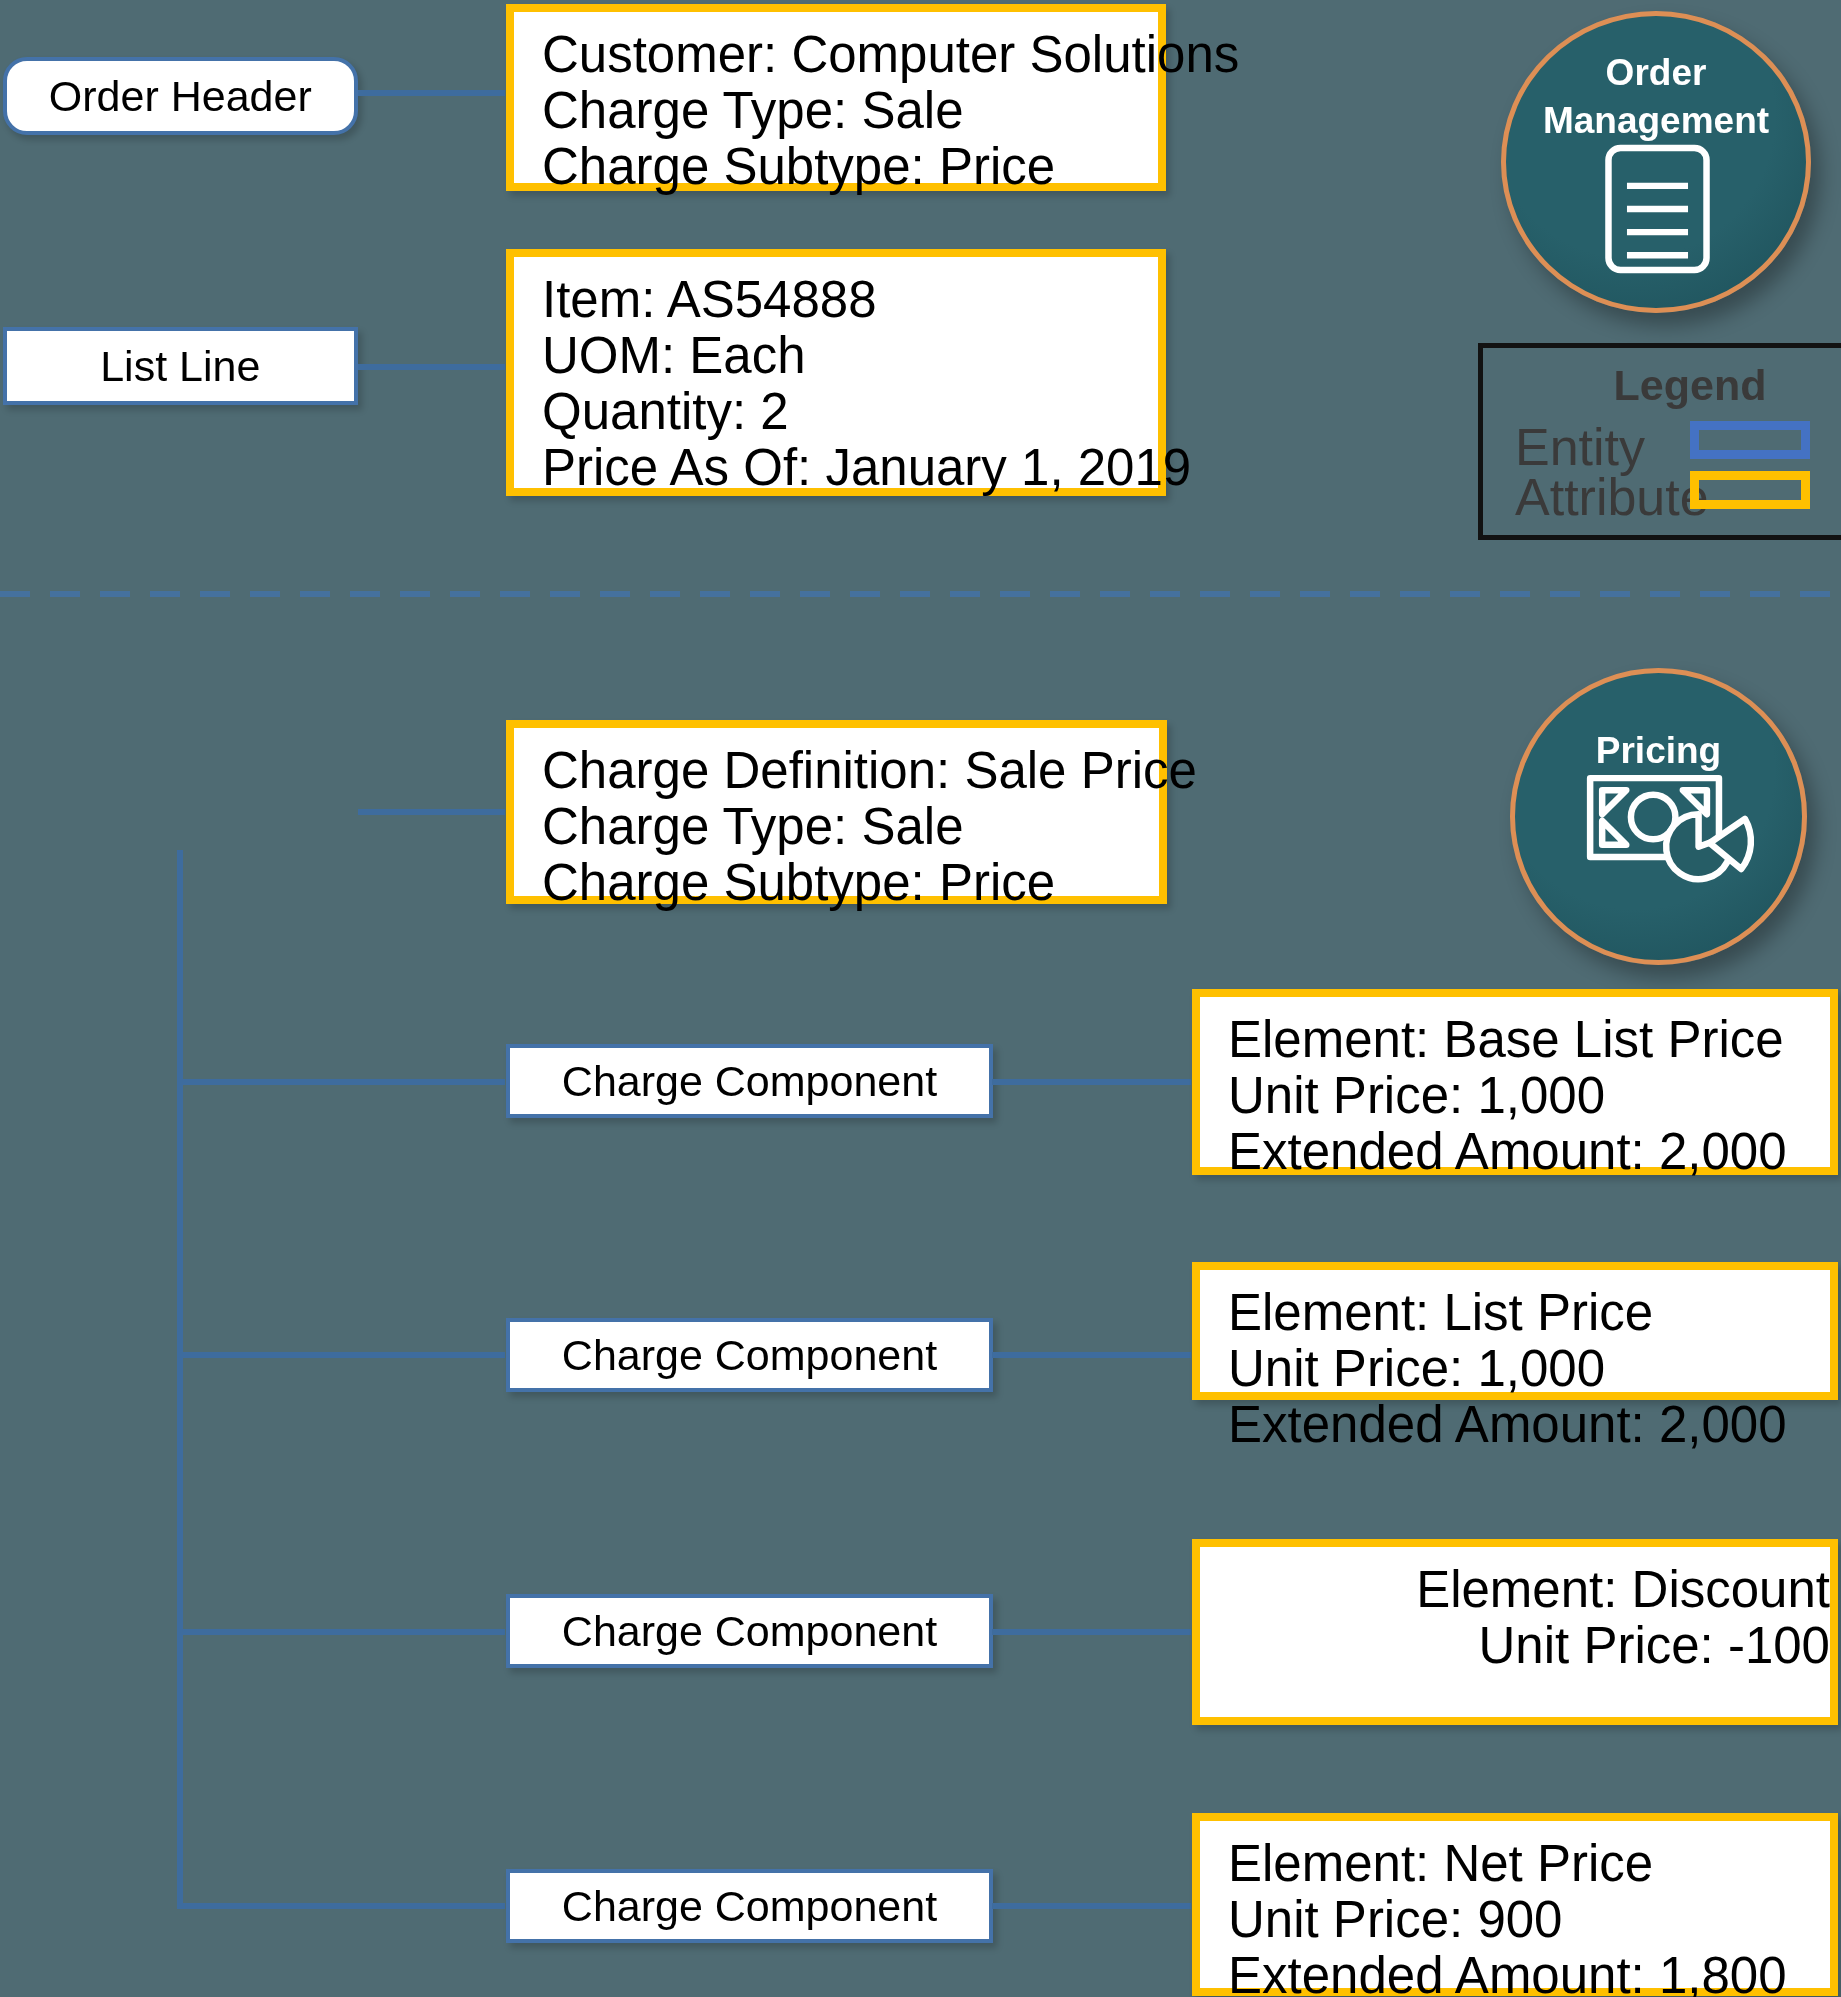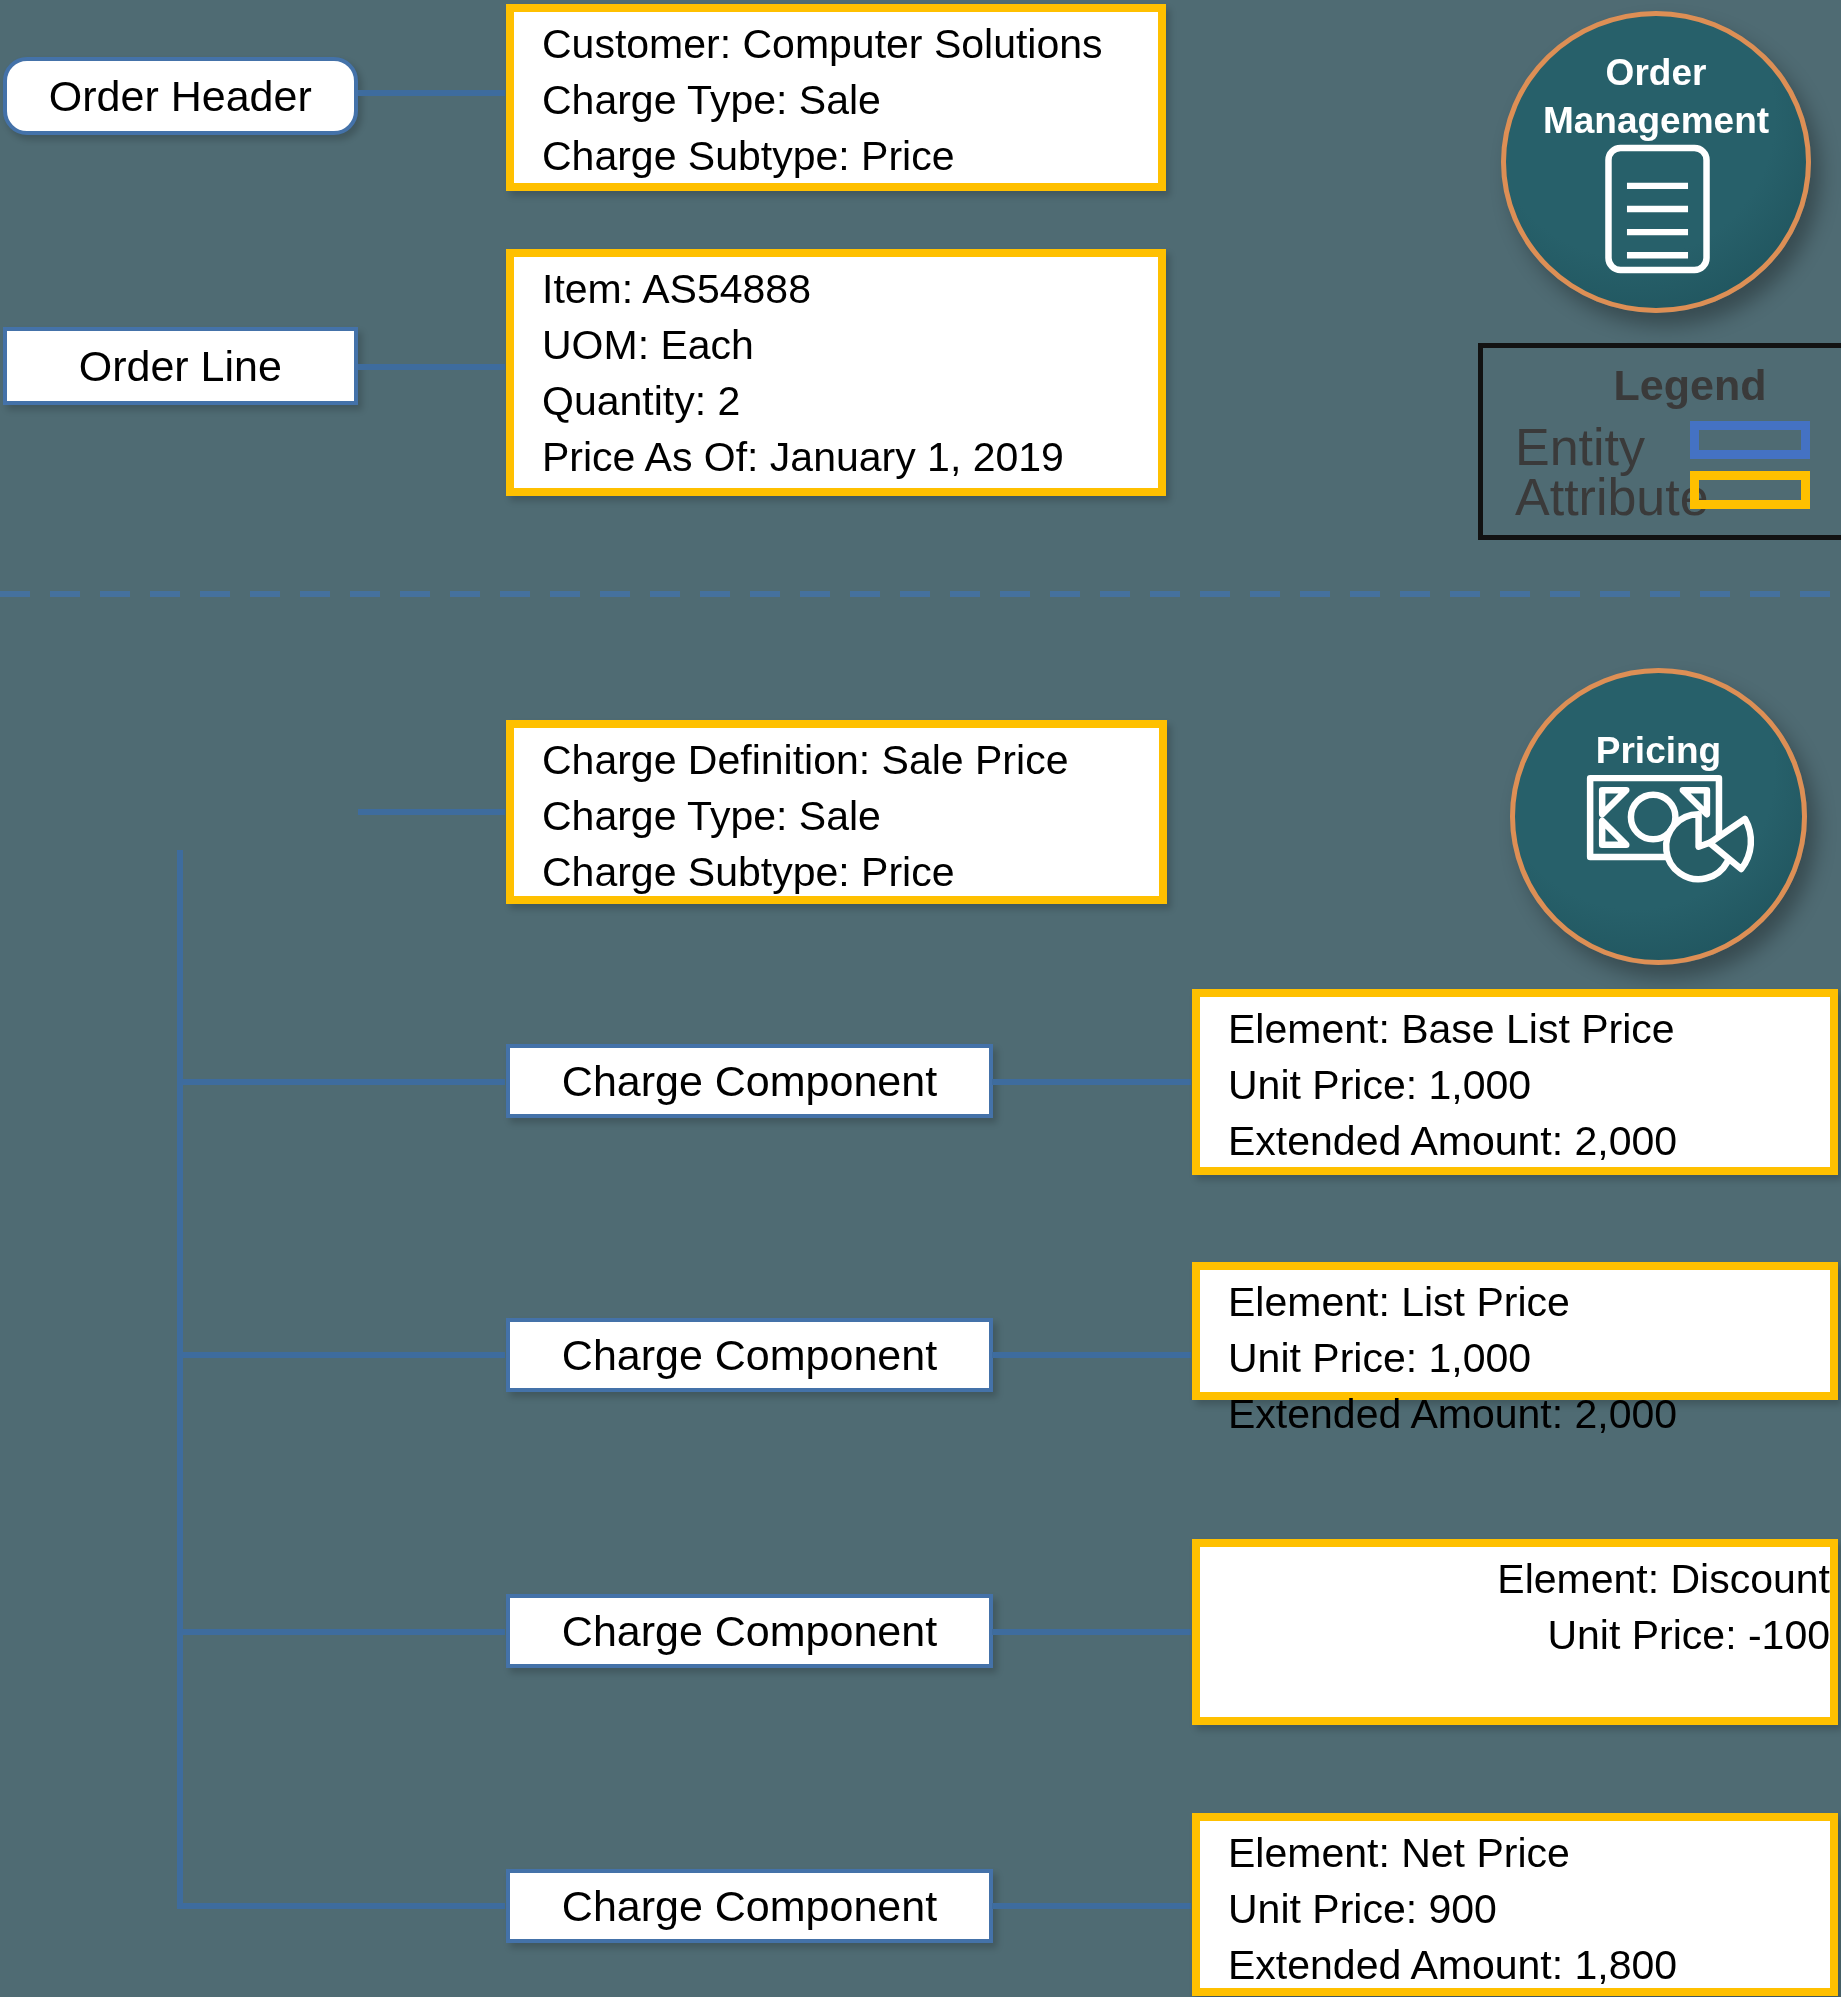--- a/index.html
+++ b/index.html
@@ -25,22 +25,22 @@
     overflow:hidden;
   }
   .entity{
     position:absolute;background:#fff;border:4.6px solid var(--entity-border);
     box-sizing:border-box;display:flex;align-items:center;justify-content:center;
     font-size:43px;color:var(--box-text);box-shadow:3.7px 4.6px 6.5px rgba(0,0,0,0.18);
     white-space:nowrap;
   }
   .attr{
     position:absolute;background:#fff;border:8.3px solid var(--attribute-border);
-    box-sizing:border-box;padding:4px 0 0 28px;
-    font-size:41px;color:var(--box-text);box-shadow:3.7px 4.6px 6.5px rgba(0,0,0,0.18);
+    box-sizing:border-box;padding:15px 0 0 28px;
+    font-size:51px;color:var(--box-text);box-shadow:3.7px 4.6px 6.5px rgba(0,0,0,0.18);
   }
   .attr .line{line-height:56px;white-space:nowrap;}
   .connector{position:absolute;background:var(--connector);}
   .dashed{
     position:absolute;height:5.6px;
     background:repeating-linear-gradient(to right,var(--dashed-divider) 0 30px,transparent 30px 50px);
   }
   .badge{
     position:absolute;border-radius:50%;
     border:5.6px solid var(--circle-border);box-sizing:border-box;
@@ -71,21 +71,21 @@
     <span>Order Header</span>
   </div>
   <div class="connector" style="left:358px;top:90px;width:147px;height:5.6px;"></div>
   <div class="attr" style="left:506px;top:3.7px;width:660px;height:187px;">
     <div class="line">Customer: Computer Solutions</div>
     <div class="line">Charge Type: Sale</div>
     <div class="line">Charge Subtype: Price</div>
   </div>
 
   <div class="entity" style="left:2.8px;top:327px;width:355px;height:78px;">
-    <span>Order Line</span>
+    <span>List Line</span>
   </div>
   <div class="connector" style="left:358px;top:364px;width:147px;height:5.6px;"></div>
   <div class="attr" style="left:506px;top:249px;width:660px;height:247px;">
     <div class="line">Item: AS54888</div>
     <div class="line">UOM: Each</div>
     <div class="line">Quantity: 2</div>
     <div class="line">Price As Of: January 1, 2019</div>
   </div>
 
   <div class="badge" style="left:1501px;top:11px;width:310px;height:302px;">

